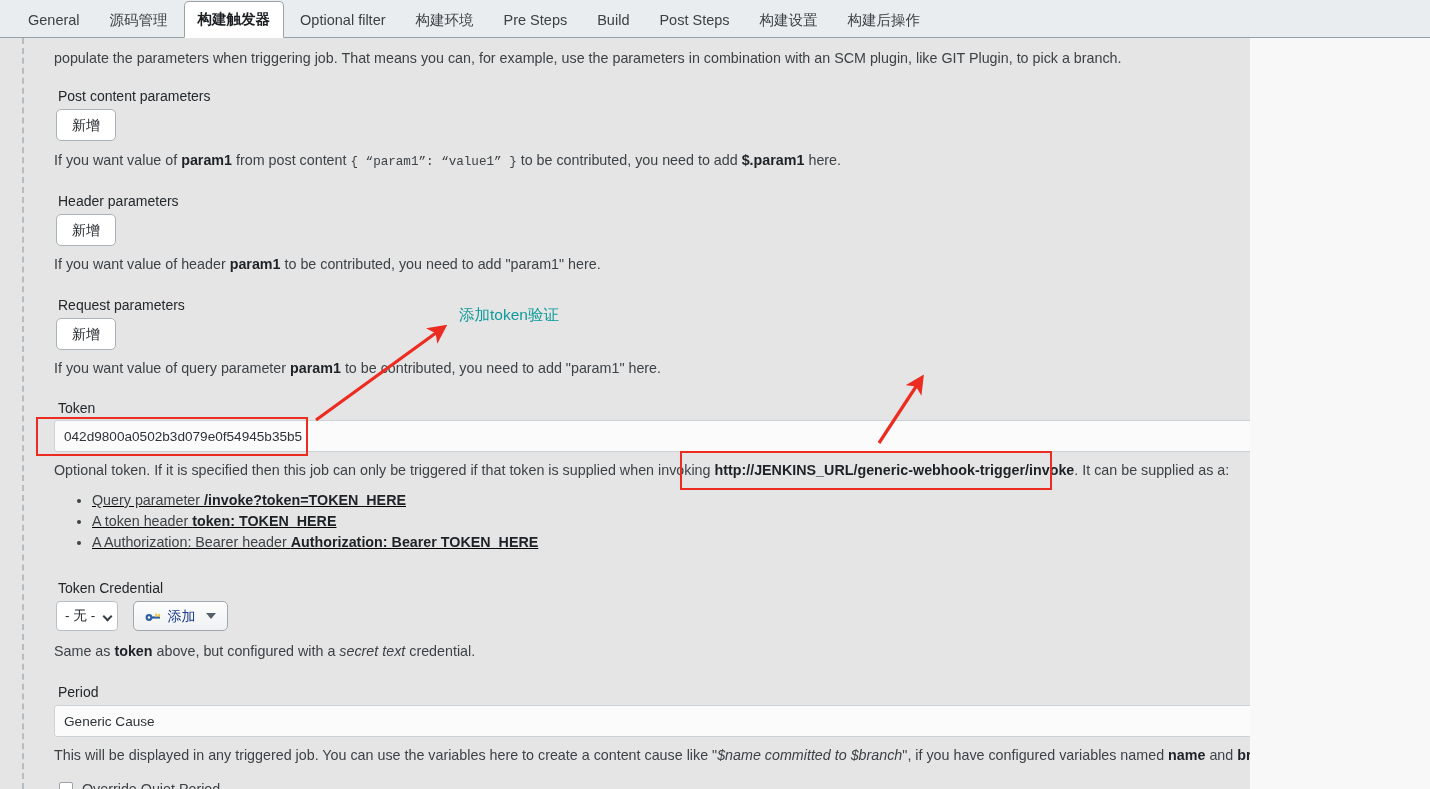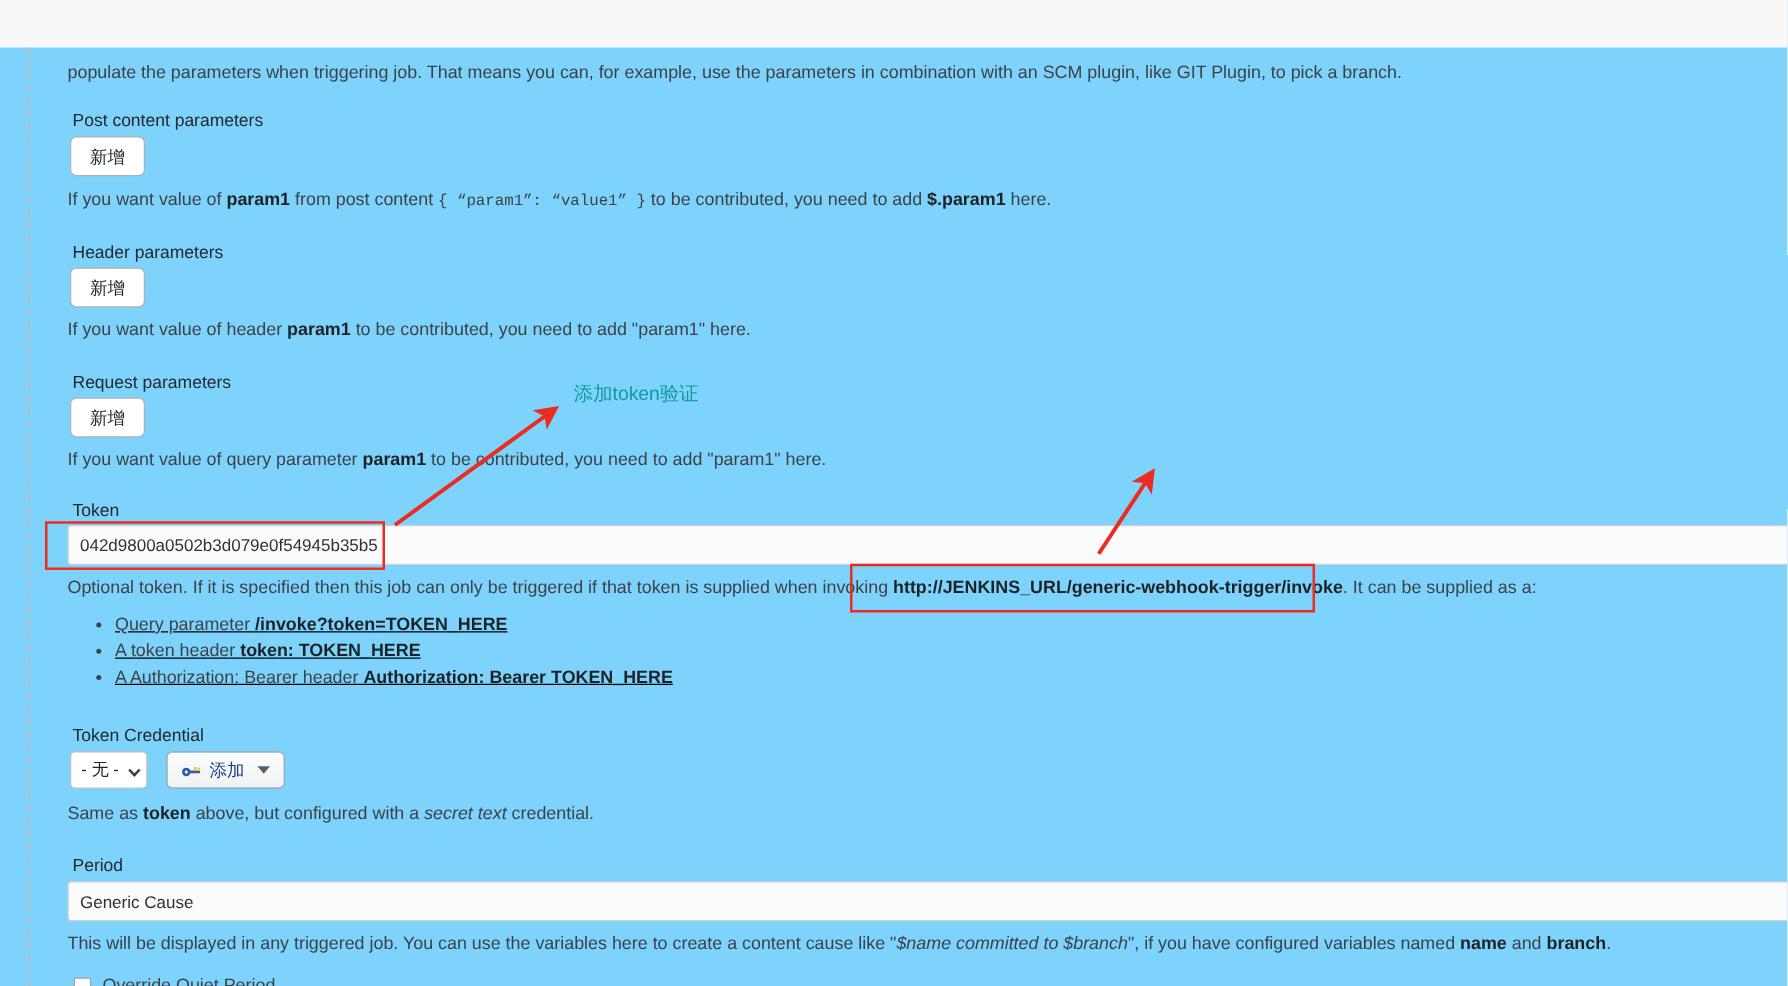--- a/index.html
+++ b/index.html
@@ -50,22 +50,22 @@
     padding-top: 8px;
     padding-bottom: 9px;
     top: 1px;
     z-index: 6;
   }
 
   
   .panel {
     position: absolute;
     top: 38px; left: 0;
-    width: 1430px; height: 751px;
-    background: #7dd3fc;
+    width: 1250px; height: 751px;
+    background: #e5e5e5;
     padding-left: 22px;
     overflow: hidden;
   }
   .dashed-left {
     position: absolute;
     left: 22px; top: 0px;
     width: 0; height: 751px;
     border-left: 2px dashed #b6bdc2;
     z-index: 1;
   }
@@ -218,20 +218,32 @@
     width: 1430px; height: 789px;
     z-index: 21;
     pointer-events: none;
   }
 </style>
 </head>
 <body>
 
 <div id="page">
 
+  <div class="tabbar">
+    <div class="tab">General</div>
+    <div class="tab">源码管理</div>
+    <div class="tab active">构建触发器</div>
+    <div class="tab">Optional filter</div>
+    <div class="tab">构建环境</div>
+    <div class="tab">Pre Steps</div>
+    <div class="tab">Build</div>
+    <div class="tab">Post Steps</div>
+    <div class="tab">构建设置</div>
+    <div class="tab">构建后操作</div>
+  </div>
 
   <div class="panel">
     <div class="dashed-left"></div>
     <div class="inner">
 
       <div style="position:absolute; left:16px; top:11px; width:1360px;">
         <div class="para">populate the parameters when triggering job. That means you can, for example, use the parameters in combination with an SCM plugin, like GIT Plugin, to pick a branch.</div>
       </div>
 
       <div style="position:absolute; left:16px; top:45px;">

